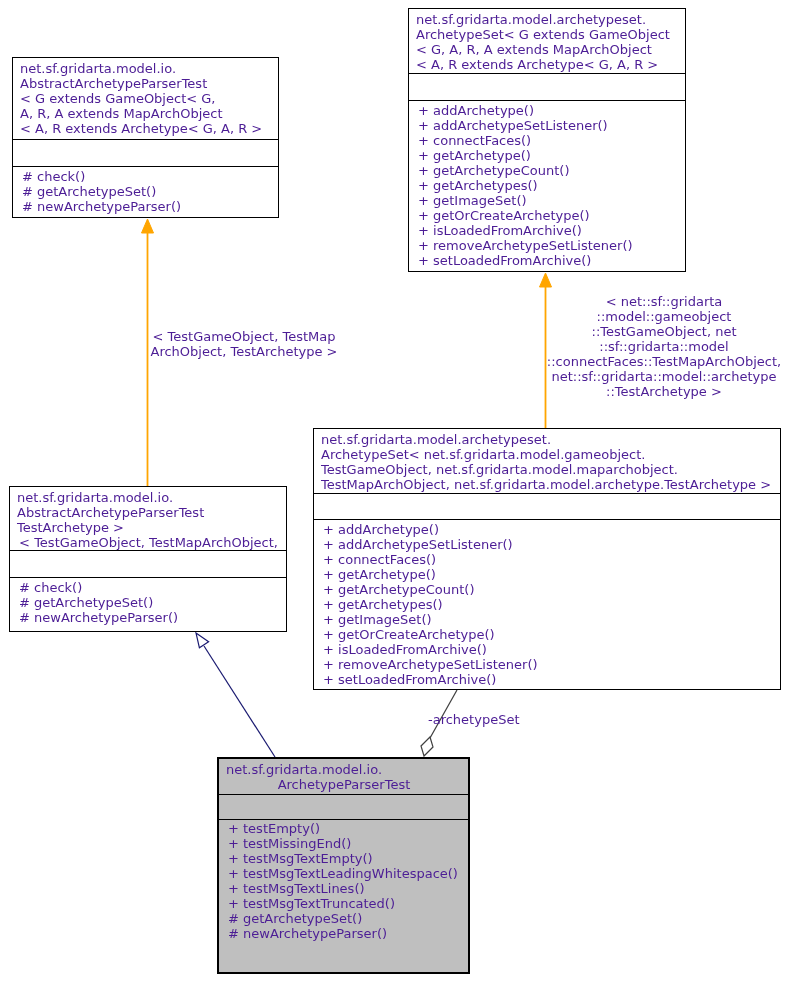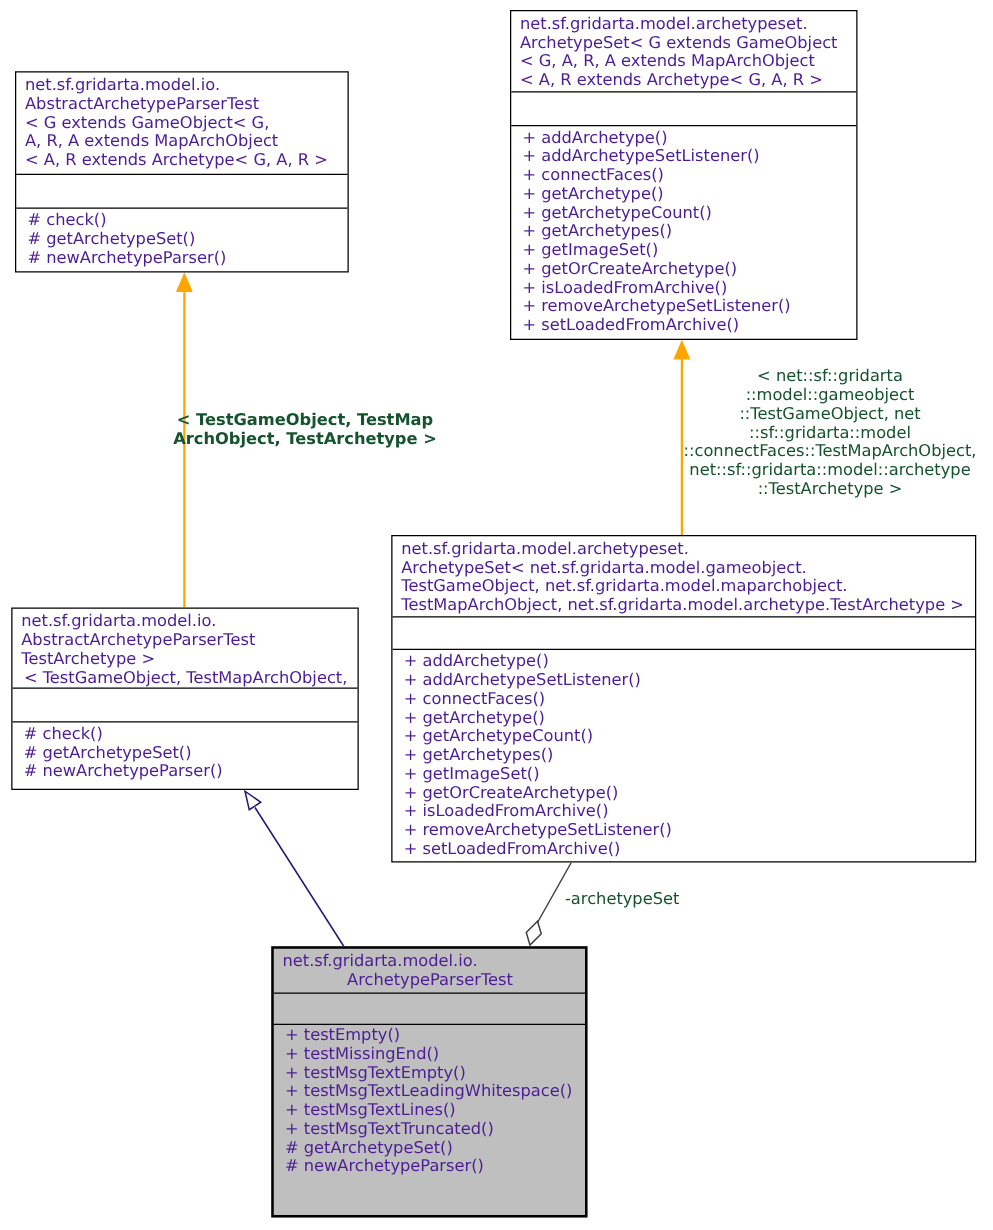--- a/index.html
+++ b/index.html
@@ -36,21 +36,21 @@
     border-bottom: 1px solid #000000;
   }
   .members {
     padding: 2px 6px 0 9px;
     flex: 1;
   }
   .members .mem-line { line-height: 15px; white-space: nowrap; }
   .edge-label {
     position: absolute;
     font-size: 13px;
-    color: #14532d;
+    color: #4c1d95;
     line-height: 15px;
     white-space: nowrap;
   }
   .edge-label .lbl-line { line-height: 15px; }
   .center { text-align: center; }
   svg.edges {
     position: absolute;
     left: 0; top: 0;
     pointer-events: none;
   }
@@ -171,30 +171,30 @@
         <div class="mem-line">+ testMissingEnd()</div>
         <div class="mem-line">+ testMsgTextEmpty()</div>
         <div class="mem-line">+ testMsgTextLeadingWhitespace()</div>
         <div class="mem-line">+ testMsgTextLines()</div>
         <div class="mem-line">+ testMsgTextTruncated()</div>
         <div class="mem-line"># getArchetypeSet()</div>
         <div class="mem-line"># newArchetypeParser()</div>
       </div>
   </div>
 
-  <div class="edge-label center" style="left:138px; top:329px; width:212px;font-weight:bold;">
+  <div class="edge-label center" style="left:138px; top:329px; width:212px;">
       <div class="lbl-line">&lt; TestGameObject, TestMap</div>
       <div class="lbl-line">ArchObject, TestArchetype &gt;</div>
     </div>
 
   <div class="edge-label center" style="left:540px; top:294px; width:248px;">
       <div class="lbl-line">&lt; net::sf::gridarta</div>
       <div class="lbl-line">::model::gameobject</div>
       <div class="lbl-line">::TestGameObject, net</div>
       <div class="lbl-line">::sf::gridarta::model</div>
       <div class="lbl-line">::connectFaces::TestMapArchObject,</div>
       <div class="lbl-line">net::sf::gridarta::model::archetype</div>
       <div class="lbl-line">::TestArchetype &gt;</div>
     </div>
 
-  <div class="edge-label" style="left:452px; top:712px;">-archetypeSet</div>
+  <div class="edge-label" style="left:428px; top:712px;">-archetypeSet</div>
 
 </div>
 
 </body></html>

